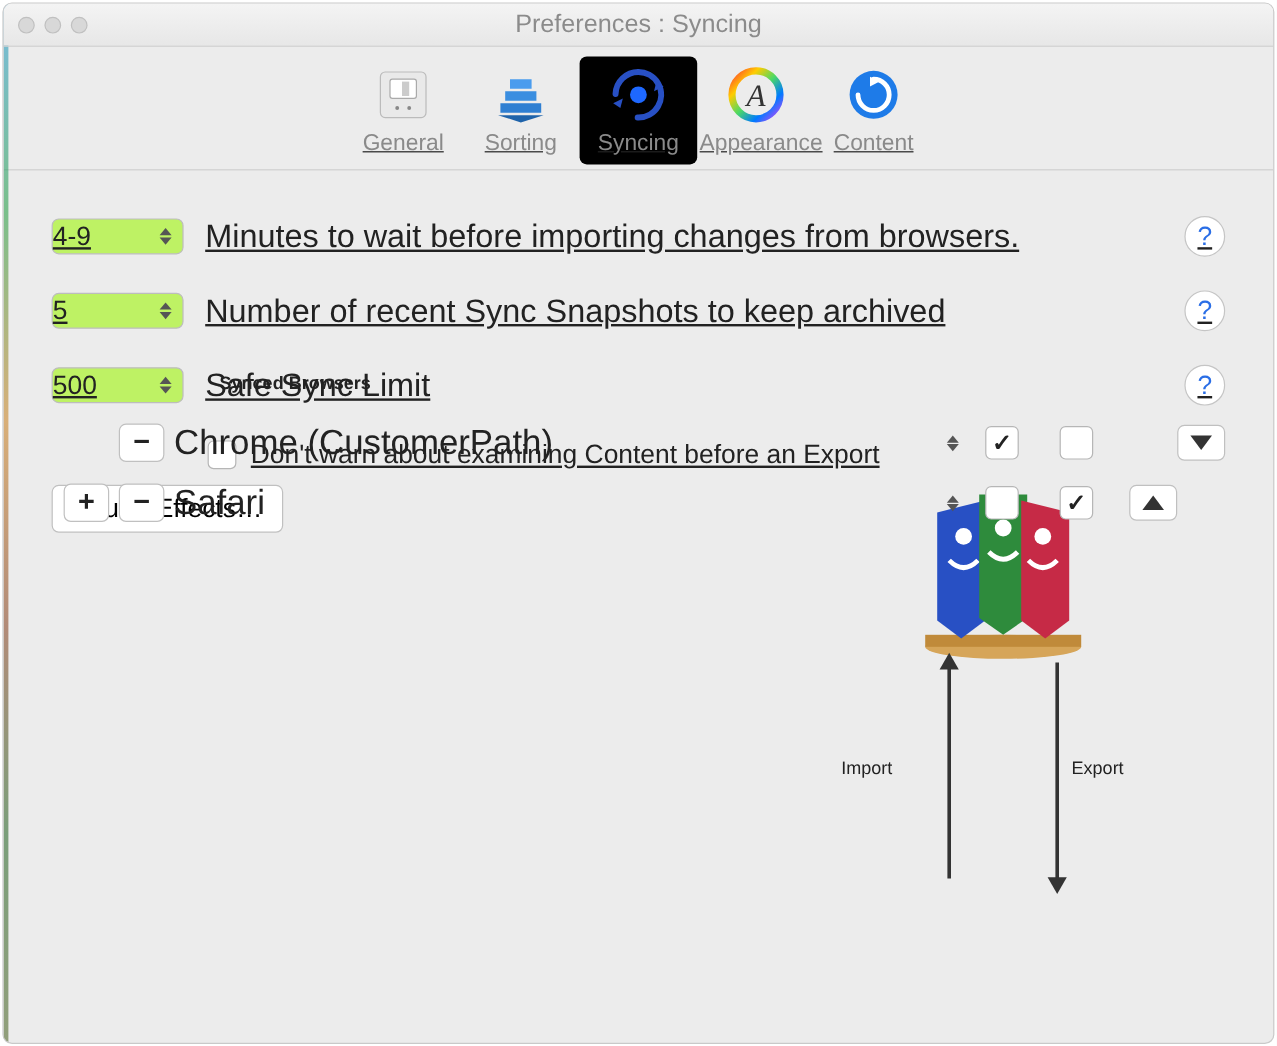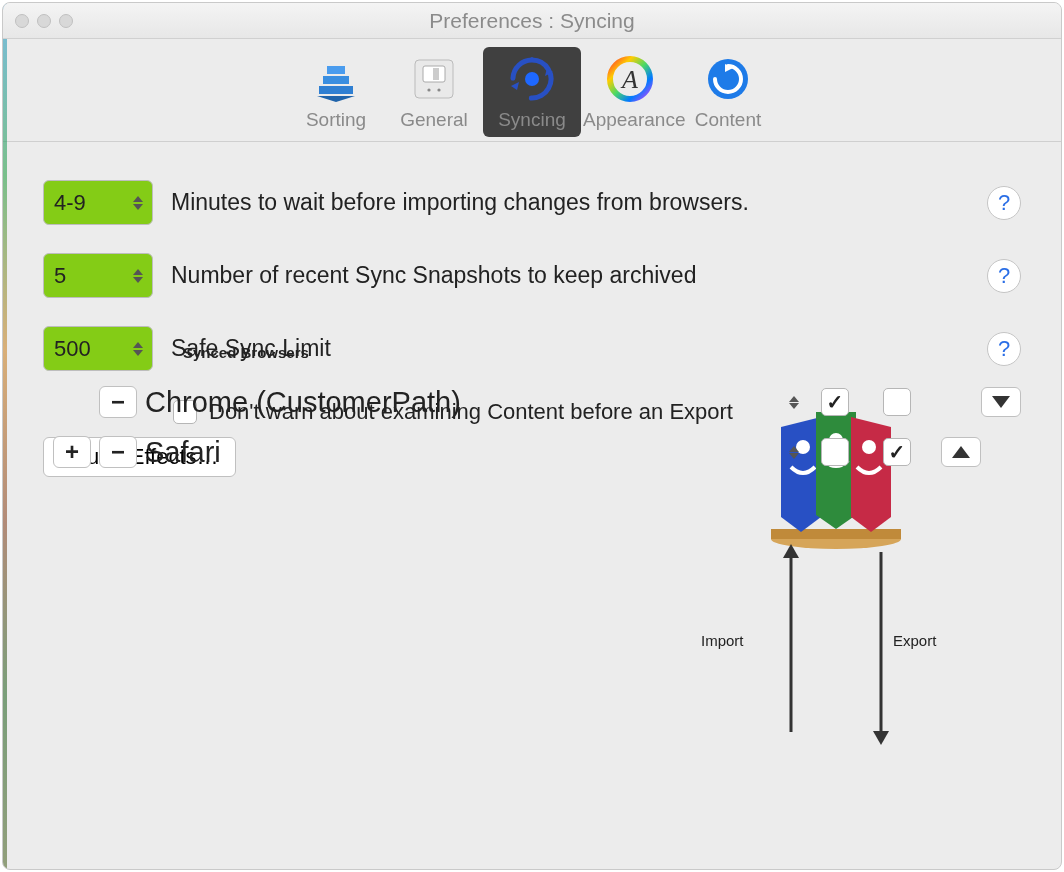--- a/index.html
+++ b/index.html
@@ -6,20 +6,21 @@
 html, body { width: 1064px; height: 872px; font-family: -apple-system, "Helvetica Neue", Arial, sans-serif; font-size: 22px; color: #222; }
 .window {
   width: 1060px;
   height: 868px;
   margin: 2px;
   background: #ececec;
   border: 1px solid #c9c9c9;
   border-radius: 8px;
   overflow: hidden;
   position: relative;
+  text-decoration: underline;
 }
 .titlebar {
   height: 36px;
   background: linear-gradient(#f4f4f4, #e7e7e7);
   display: flex;
   align-items: center;
   border-bottom: 1px solid #d0d0d0;
   position: relative;
 }
 .traffic {
@@ -45,60 +46,59 @@
   background: #ececec;
   border-bottom: 1px solid #cfcfcf;
 }
 .toolbar-item {
   width: 98px;
   text-align: center;
   padding: 4px 2px 6px;
   border-radius: 6px;
   cursor: pointer;
 }
-.toolbar-item.active { background: #404040; }
+.toolbar-item.active { background: #000000; }
 .toolbar-item .icon-wrap {
   width: 56px; height: 56px; margin: 0 auto 2px;
   display: flex; align-items: center; justify-content: center;
 }
 .toolbar-item .label { font-size: 19px; color: #8a8a8a; }
 
 .content {
   padding: 38px 40px 20px 40px;
   position: relative;
 }
 
 .row {
   display: flex;
   align-items: center;
   margin-bottom: 28px;
 }
 .stepper {
-  width: 110px; height: 45px;
-  background: #84cc16;
+  width: 110px; height: 30px;
+  background: #bef264;
   border: 1px solid #bdbdbd;
   border-radius: 6px;
   display: flex;
   align-items: center;
   position: relative;
-  padding-left: 10px;
   font-size: 22px;
 }
 .stepper .stepper-arrows {
   position: absolute; right: 4px; top: 4px; bottom: 4px; width: 20px;
   display: flex; flex-direction: column; justify-content: center; gap: 2px;
   align-items: center;
 }
 .stepper .stepper-arrows div {
   width: 0; height: 0; border-left: 5px solid transparent; border-right: 5px solid transparent;
 }
 .stepper .stepper-arrows .up { border-bottom: 6px solid #555; }
 .stepper .stepper-arrows .down { border-top: 6px solid #555; }
 
-.row .label-text { margin-left: 18px; font-size: 23px; flex: 1; }
+.row .label-text { margin-left: 18px; font-size: 27px; flex: 1; }
 
 .help-btn {
   width: 34px; height: 34px; border-radius: 50%;
   background: #fff; border: 1px solid #c5c5c5;
   display: flex; align-items: center; justify-content: center;
   color: #2a6ee6; font-size: 22px; font-weight: 500;
   cursor: pointer;
 }
 
 .check-row { margin-left: 130px; display: flex; align-items: center; gap: 12px; margin-bottom: 12px; }
@@ -195,39 +195,39 @@
       <div class="dot"></div>
       <div class="dot"></div>
     </div>
     <div class="title">Preferences : Syncing</div>
   </div>
 
   <div class="toolbar">
     <div class="toolbar-item">
       <div class="icon-wrap">
         <svg width="50" height="50" viewBox="0 0 50 50">
-          <polygon points="8,40 42,40 42,32 8,32" fill="#2f7fd2"></polygon>
-          <polygon points="12,30 38,30 38,22 12,22" fill="#3a8ee0"></polygon>
-          <polygon points="16,20 34,20 34,12 16,12" fill="#4a9cee"></polygon>
-          <polygon points="6,42 44,42 25,48" fill="#1f63aa"></polygon>
-        </svg>
-      </div>
-      <div class="label">Sorting</div>
-    </div>
-    <div class="toolbar-item">
-      <div class="icon-wrap">
-        <svg width="50" height="50" viewBox="0 0 50 50">
           <rect x="6" y="6" width="38" height="38" rx="4" fill="#e9e9e9" stroke="#bbb"></rect>
           <rect x="14" y="12" width="22" height="16" rx="2" fill="#fff" stroke="#aaa"></rect>
           <rect x="24" y="14" width="6" height="12" fill="#ccc"></rect>
           <circle cx="20" cy="36" r="1.6" fill="#888"></circle>
           <circle cx="30" cy="36" r="1.6" fill="#888"></circle>
         </svg>
       </div>
       <div class="label">General</div>
+    </div>
+    <div class="toolbar-item">
+      <div class="icon-wrap">
+        <svg width="50" height="50" viewBox="0 0 50 50">
+          <polygon points="8,40 42,40 42,32 8,32" fill="#2f7fd2"></polygon>
+          <polygon points="12,30 38,30 38,22 12,22" fill="#3a8ee0"></polygon>
+          <polygon points="16,20 34,20 34,12 16,12" fill="#4a9cee"></polygon>
+          <polygon points="6,42 44,42 25,48" fill="#1f63aa"></polygon>
+        </svg>
+      </div>
+      <div class="label">Sorting</div>
     </div>
     <div class="toolbar-item active">
       <div class="icon-wrap">
         <svg width="50" height="50" viewBox="0 0 50 50">
           <path d="M25 6 A19 19 0 1 1 24.9 6" fill="none" stroke="#2850c4" stroke-width="5" stroke-linecap="round" stroke-dasharray="60 30"></path>
           <polygon points="40,14 46,18 38,22" fill="#2850c4"></polygon>
           <polygon points="10,36 4,32 12,28" fill="#2850c4"></polygon>
           <circle cx="25" cy="25" r="7" fill="#1e68ff"></circle>
         </svg>
       </div>

